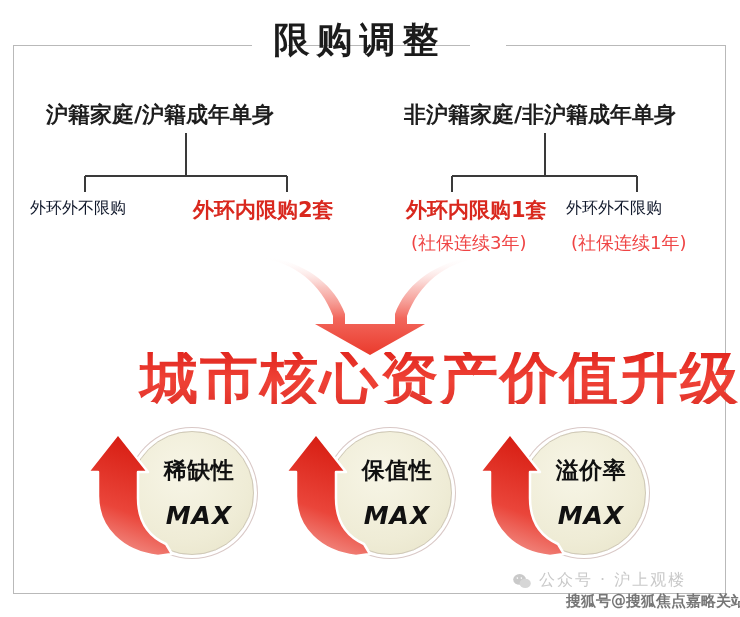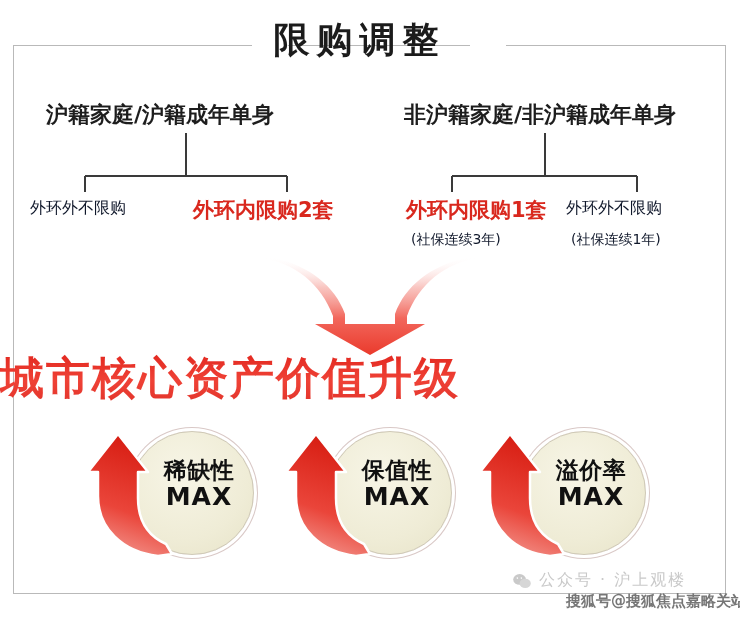--- a/index.html
+++ b/index.html
@@ -85,22 +85,22 @@
     color: #0f172a;
   }
   .opt.plain { font-weight: normal; }
   .opt.hot {
     font-weight: bold;
     color: #d9281e;
     font-size: 21px;
   }
   .opt-note {
     position: absolute;
-    font-size: 14px;
-    color: #0f172a;
+    font-size: 18px;
+    color: #ef4444;
     white-space: nowrap;
   }
 
   #opt1 { left: 30px;  top: 198px; }
   #opt2 { left: 193px; top: 196px; }
   #opt3 { left: 406px; top: 196px; }
   #opt4 { left: 566px; top: 198px; }
   #note3 { left: 411px; top: 231px; }
   #note4 { left: 571px; top: 231px; }
 
@@ -112,22 +112,22 @@
     width: 230px;
     height: 100px;
   }
 
   
   .headline {
     position: absolute;
     left: 0;
     top: 352px;
     width: 740px;
-    text-align: left;
-    font-size: 44px;
+    text-align: right;
+    font-size: 58px;
     font-weight: bold;
     letter-spacing: 2px;
     line-height: 52px;
     color: #e8302a;
     background: linear-gradient(180deg, #e2271f 0%, #ef4236 55%, #e2342b 100%);
     -webkit-background-clip: text;
     background-clip: text;
     -webkit-text-fill-color: transparent;
   }
 
@@ -180,21 +180,22 @@
     display: block;
     font-size: 23px;
     font-weight: bold;
     letter-spacing: 0.5px;
   }
   .badge .caption .max {
     display: block;
     font-size: 25px;
     font-weight: bold;
     letter-spacing: 1px;
-    margin-top: 0;
+    margin-top: 19px;
+    font-style: italic;
   }
 
   
   .wm-wechat {
     position: absolute;
     left: 512px;
     top: 570px;
     display: flex;
     align-items: center;
     gap: 7px;

